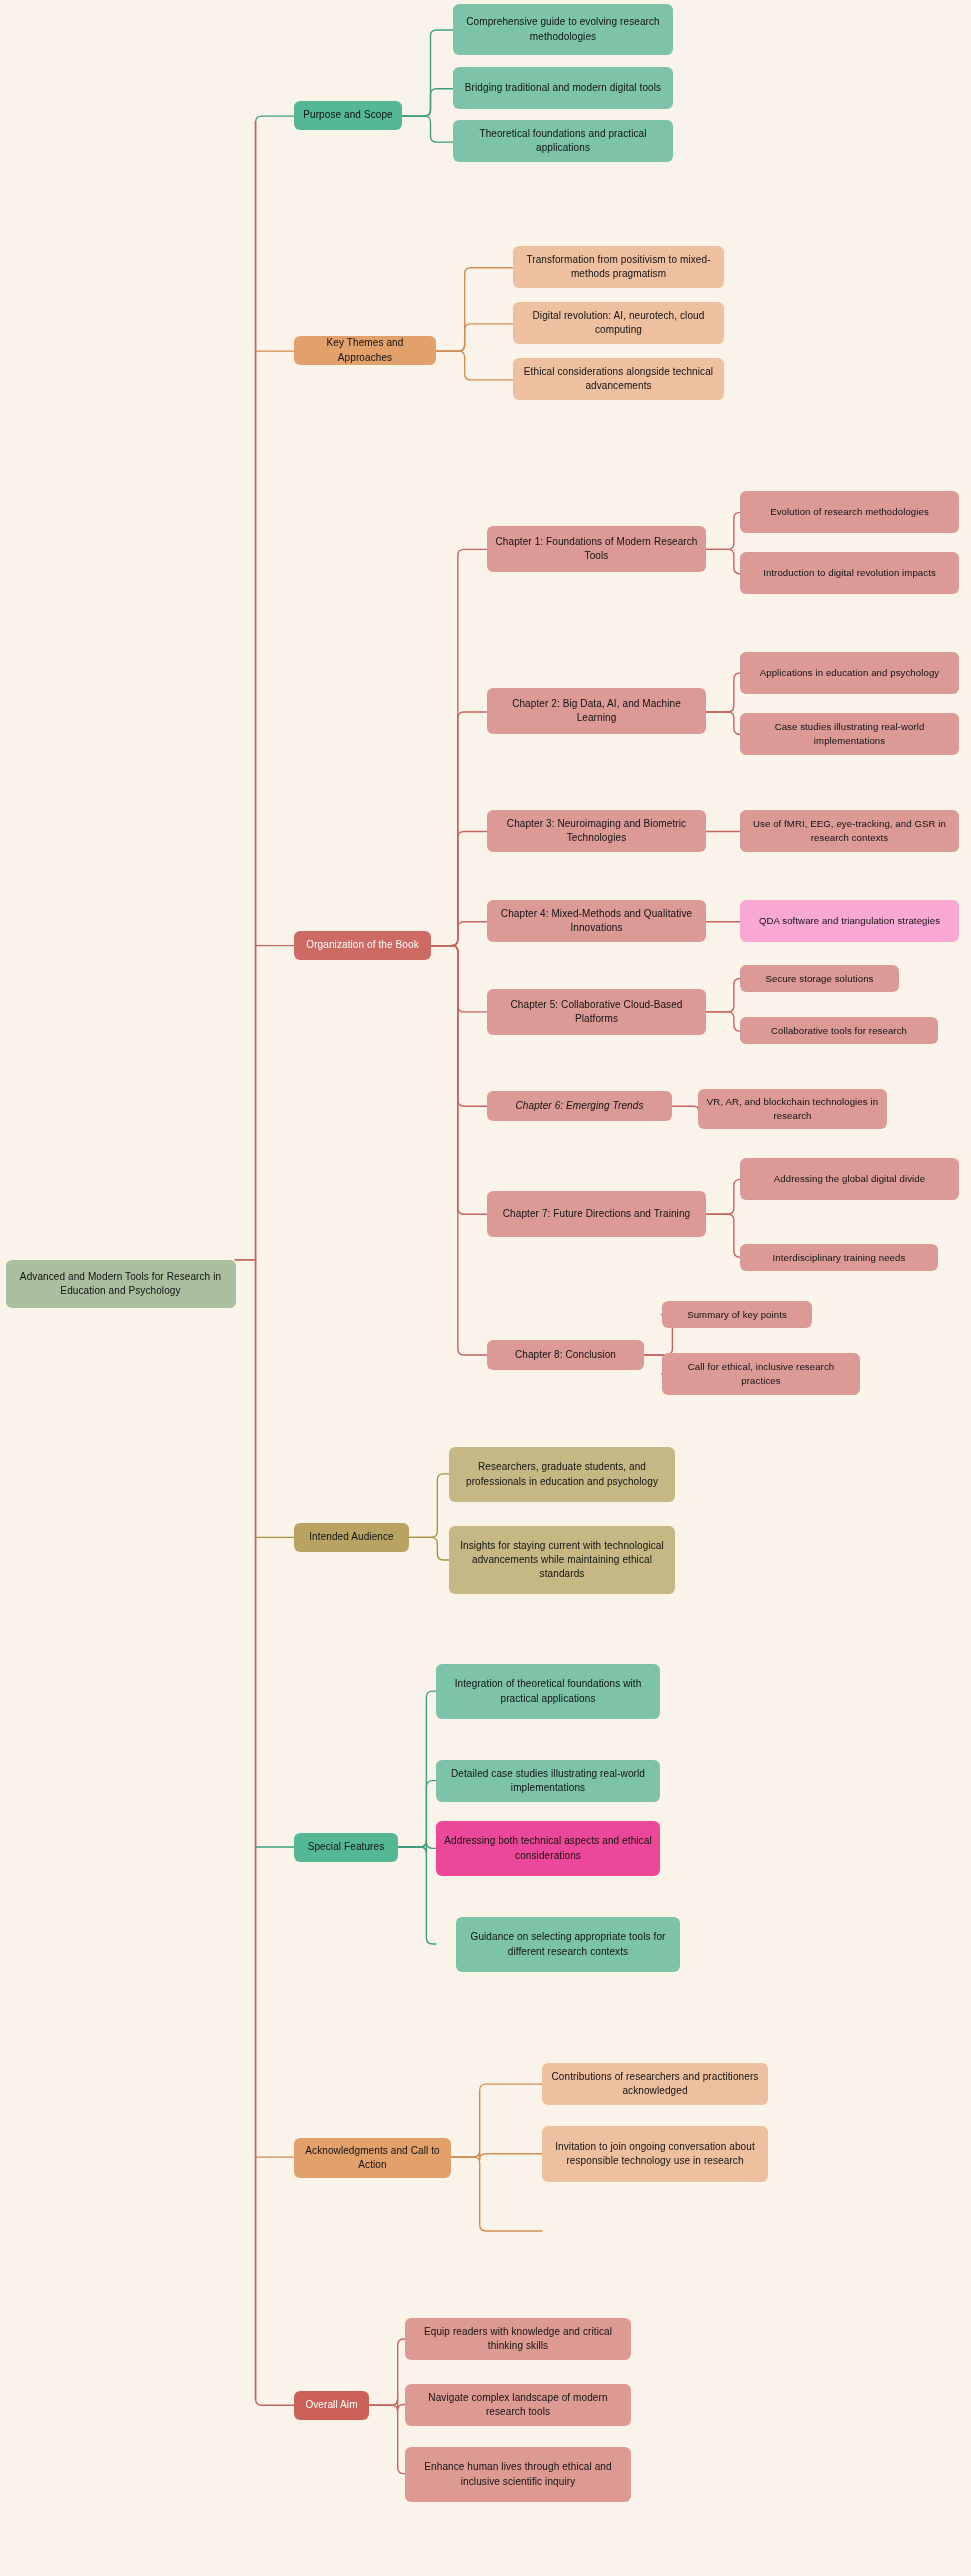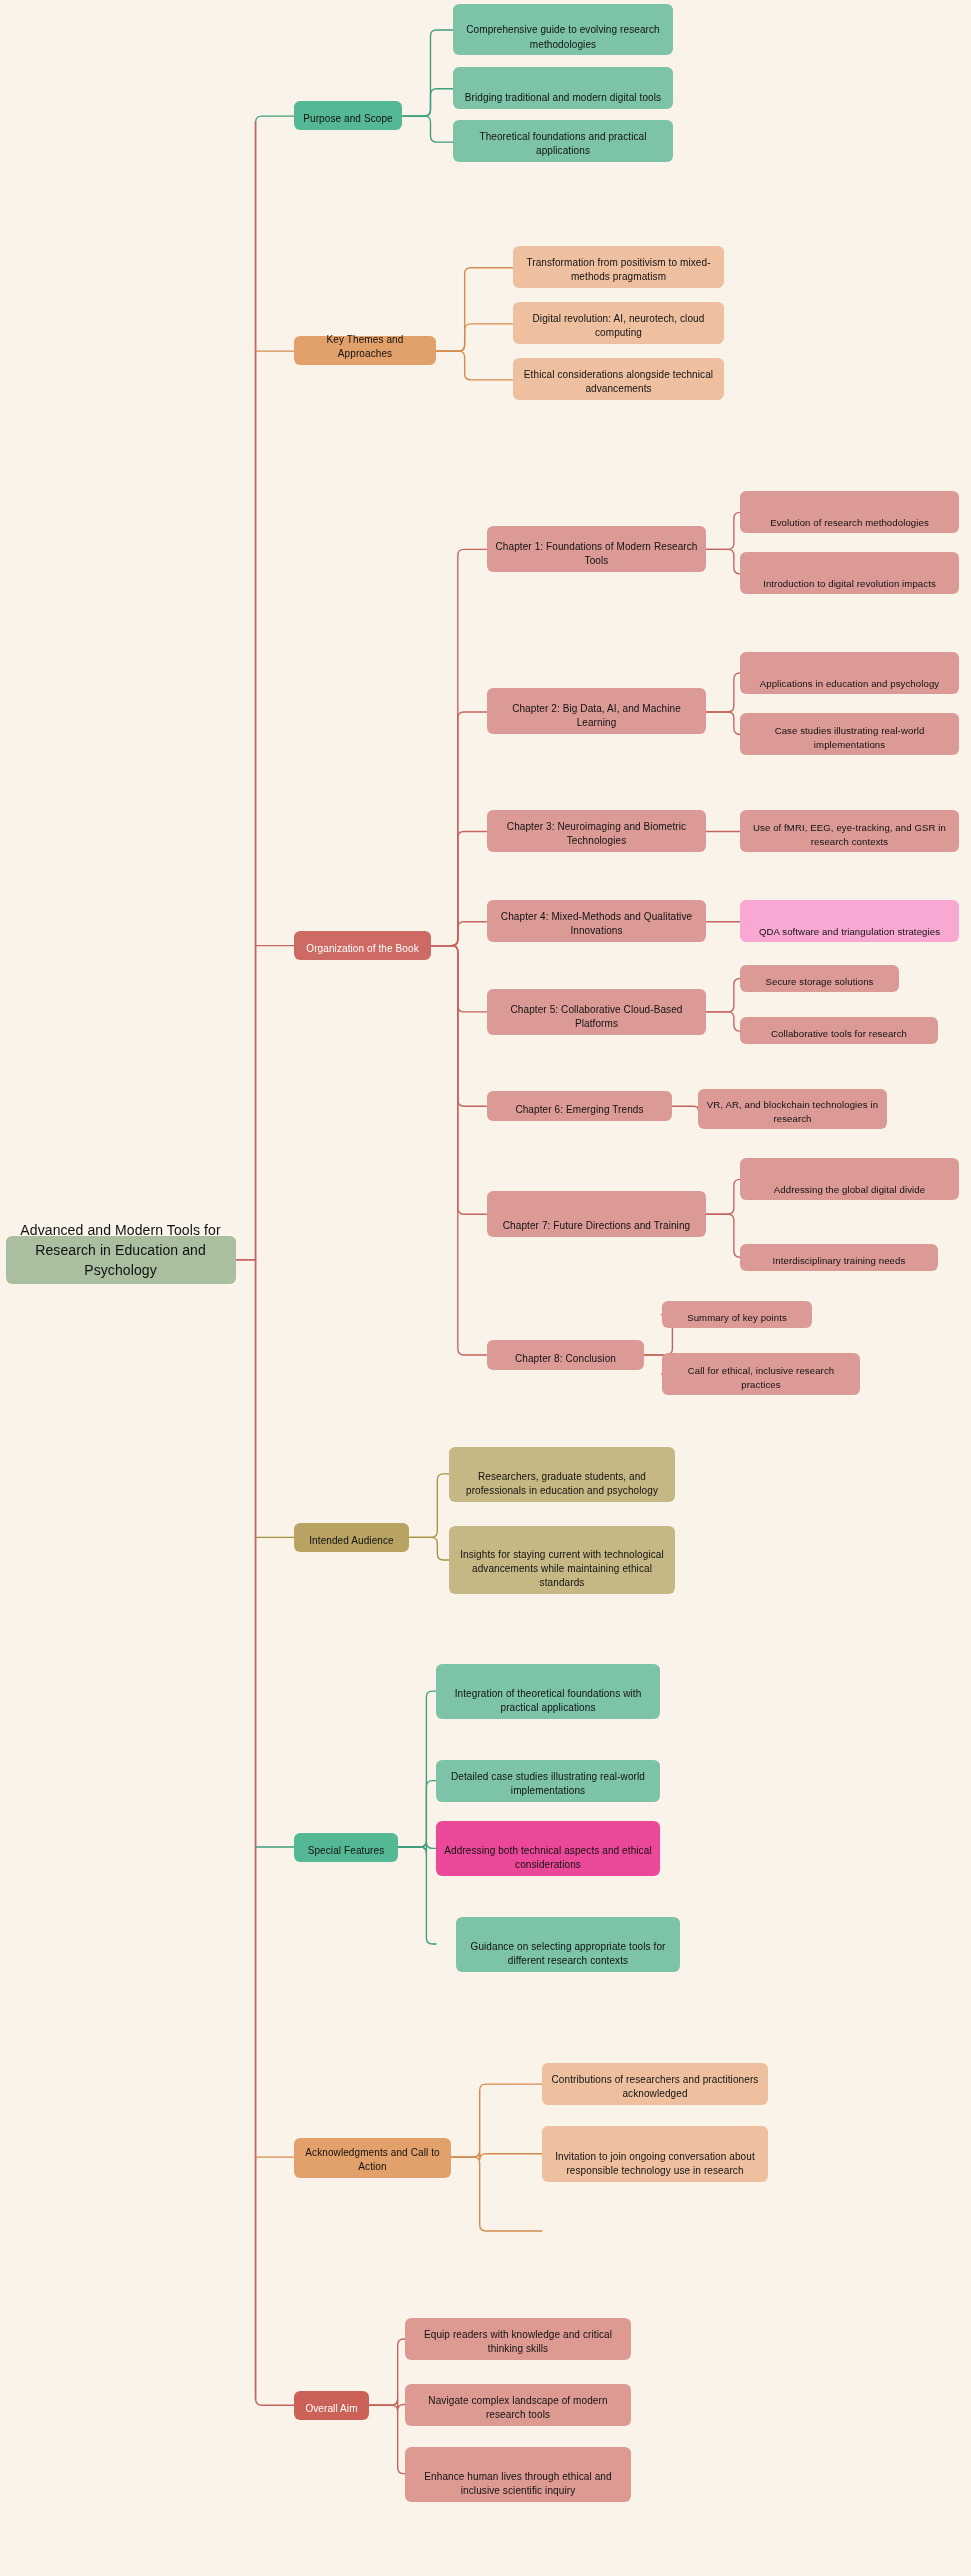--- a/index.html
+++ b/index.html
@@ -9,32 +9,32 @@
     font-family:"Liberation Sans", sans-serif;
     position:relative;
     overflow:hidden;
   }
   #canvas{position:absolute;left:0;top:0;width:971px;height:2576px;}
   svg#wires{position:absolute;left:0;top:0;width:971px;height:2576px;pointer-events:none;}
   .node{
     position:absolute;
     box-sizing:border-box;
     display:flex;
-    align-items:flex-end;
+    align-items:center;
     justify-content:center;
     text-align:center;
     border-radius:6.2px;
     padding:3.4px 6.8px;
     line-height:1.42;
     color:#111111;
     letter-spacing:0.1px;
     z-index:5;
   }
   .node span{display:block;width:100%;}
-  .root{font-size:14px;}
+  .root{font-size:10px;margin-top:24px;}
   .l1{font-size:10px;}
   .l2{font-size:10px;}
   .l3{font-size:9.6px;}
   .white-text{color:#ffffff;}
 </style>
 </head>
 <body>
 
 <div id="canvas">
   <svg id="wires" viewBox="0 0 1421 3768">
@@ -149,21 +149,21 @@
     </div>
     <div class="node l2" style="left: 487px; top: 989px; width: 219px; height: 46px; background: rgb(220, 154, 150); color: rgb(17, 17, 17);">
       <span>Chapter 5: Collaborative Cloud-Based Platforms</span>
     </div>
     <div class="node l3" style="left: 740px; top: 965px; width: 159px; height: 27px; background: rgb(220, 154, 150); color: rgb(17, 17, 17);">
       <span>Secure storage solutions</span>
     </div>
     <div class="node l3" style="left: 740px; top: 1017px; width: 198px; height: 27px; background: rgb(220, 154, 150); color: rgb(17, 17, 17);">
       <span>Collaborative tools for research</span>
     </div>
-    <div class="node l2" style="left: 487px; top: 1091px; width: 185px; height: 30px; background: rgb(220, 154, 150); color: rgb(17, 17, 17);">
+    <div class="node l2" style="left: 487px; top: 1091px; width: 185px; height: 30px; background: rgb(220, 154, 150); color: rgb(17, 17, 17); font-style: italic;">
       <span>Chapter 6: Emerging Trends</span>
     </div>
     <div class="node l3" style="left: 698px; top: 1089px; width: 189px; height: 40px; background: rgb(220, 154, 150); color: rgb(17, 17, 17);">
       <span>VR, AR, and blockchain technologies in research</span>
     </div>
     <div class="node l2" style="left: 487px; top: 1191px; width: 219px; height: 46px; background: rgb(220, 154, 150); color: rgb(17, 17, 17);">
       <span>Chapter 7: Future Directions and Training</span>
     </div>
     <div class="node l3" style="left: 740px; top: 1158px; width: 219px; height: 42px; background: rgb(220, 154, 150); color: rgb(17, 17, 17);">
       <span>Addressing the global digital divide</span>

